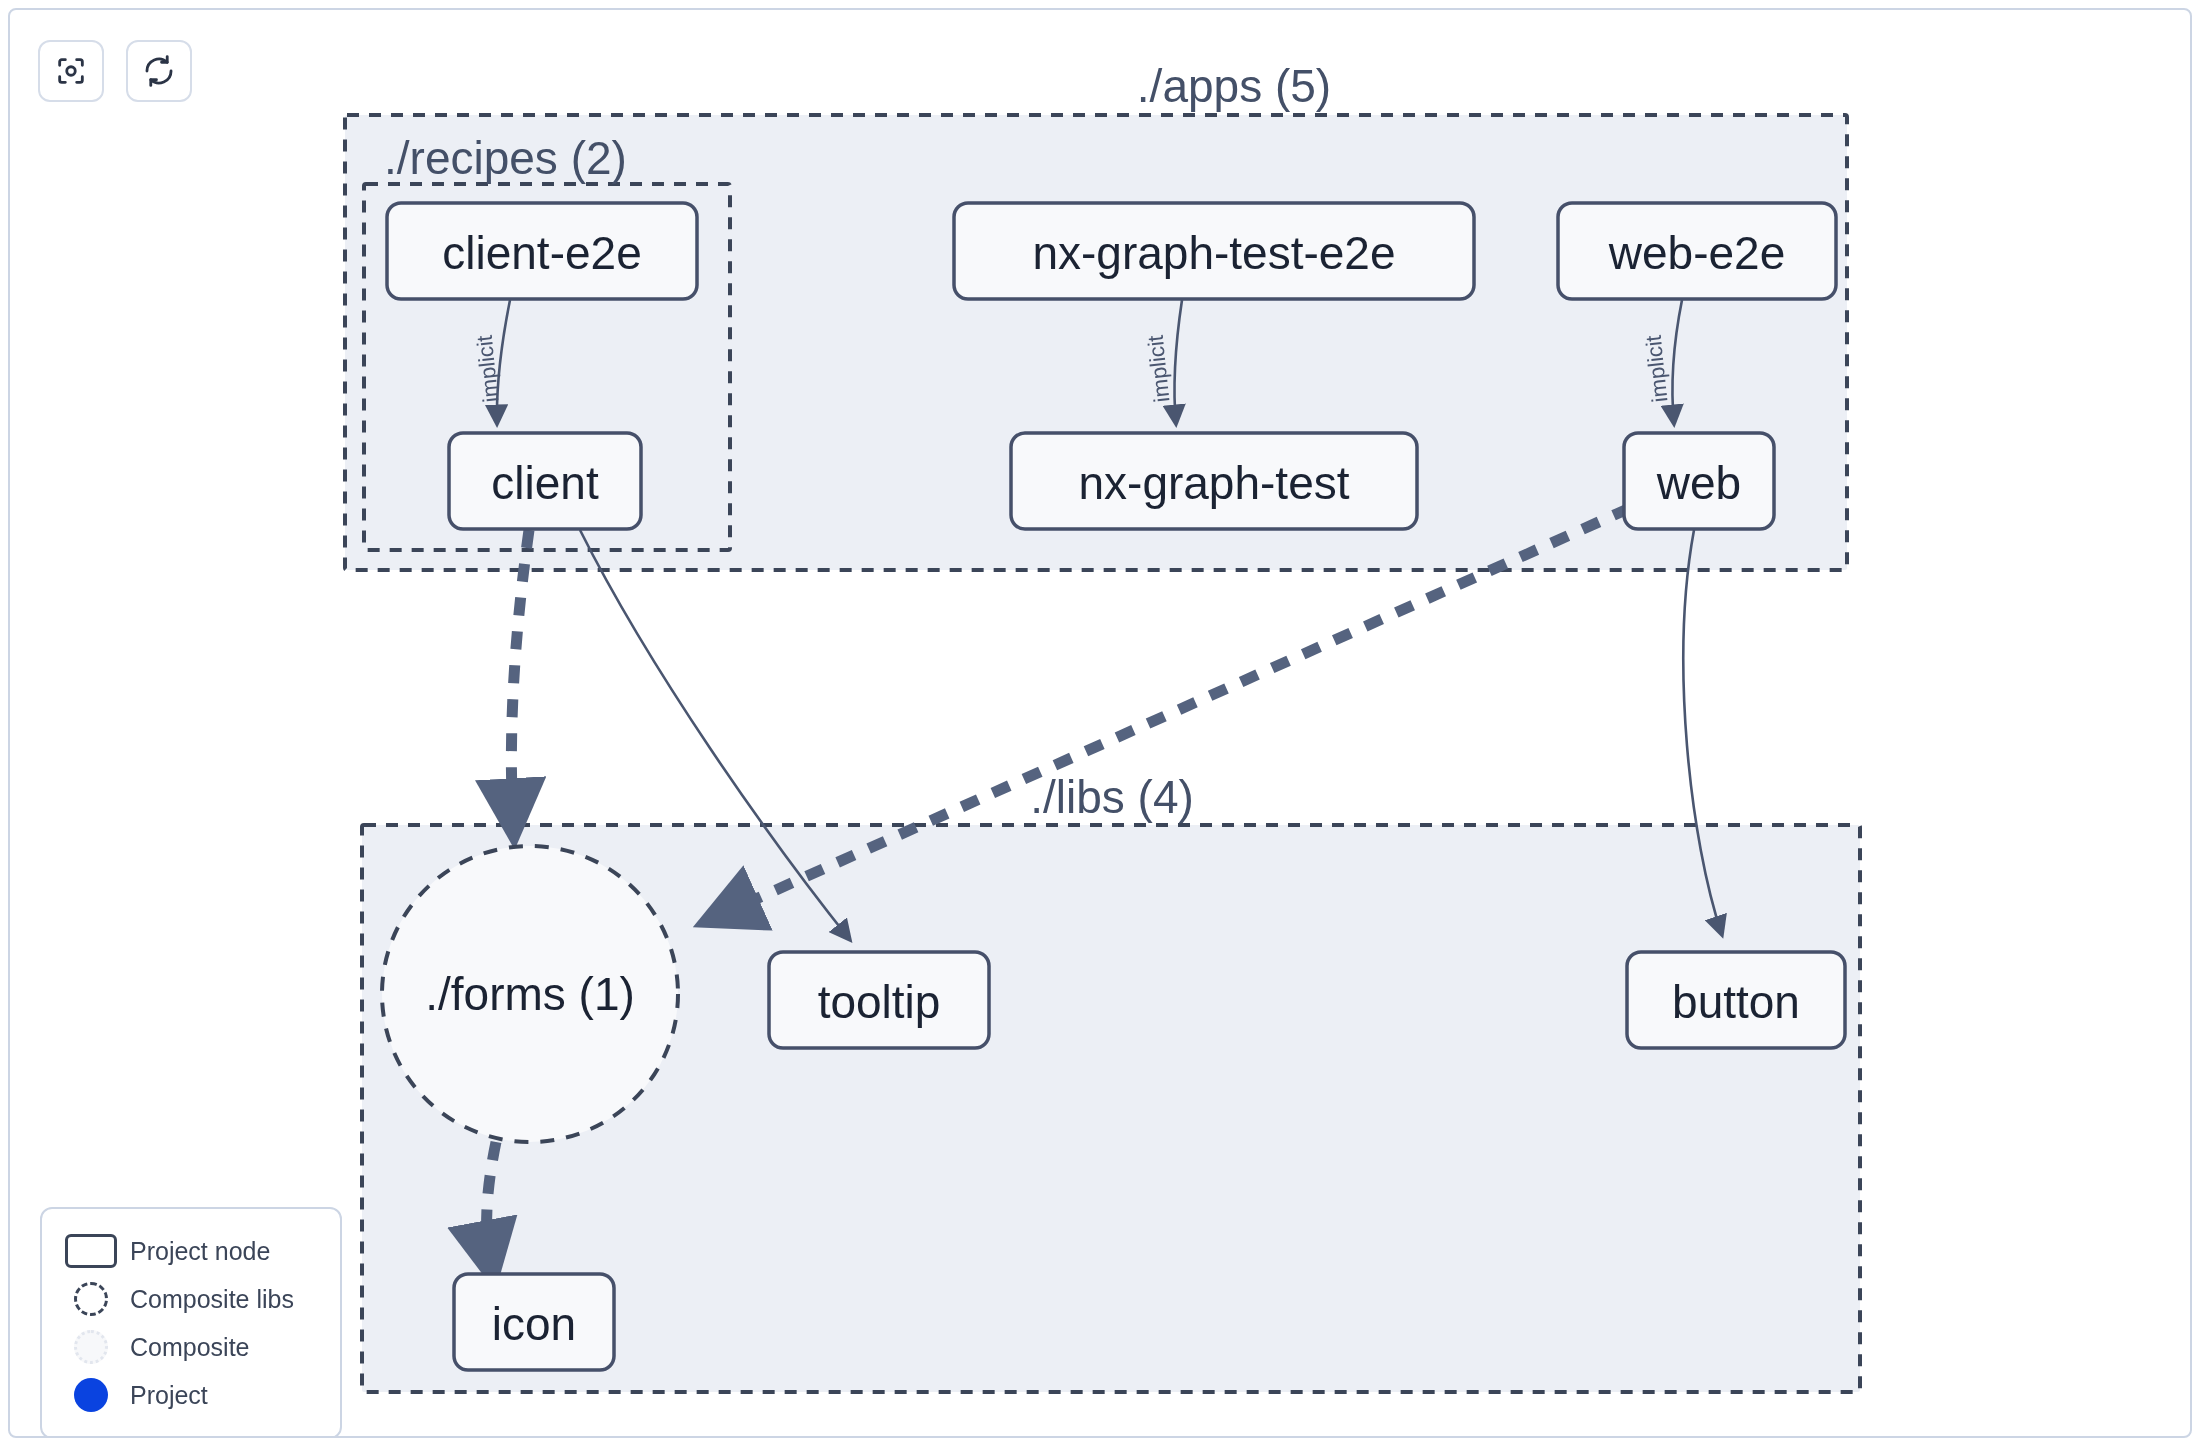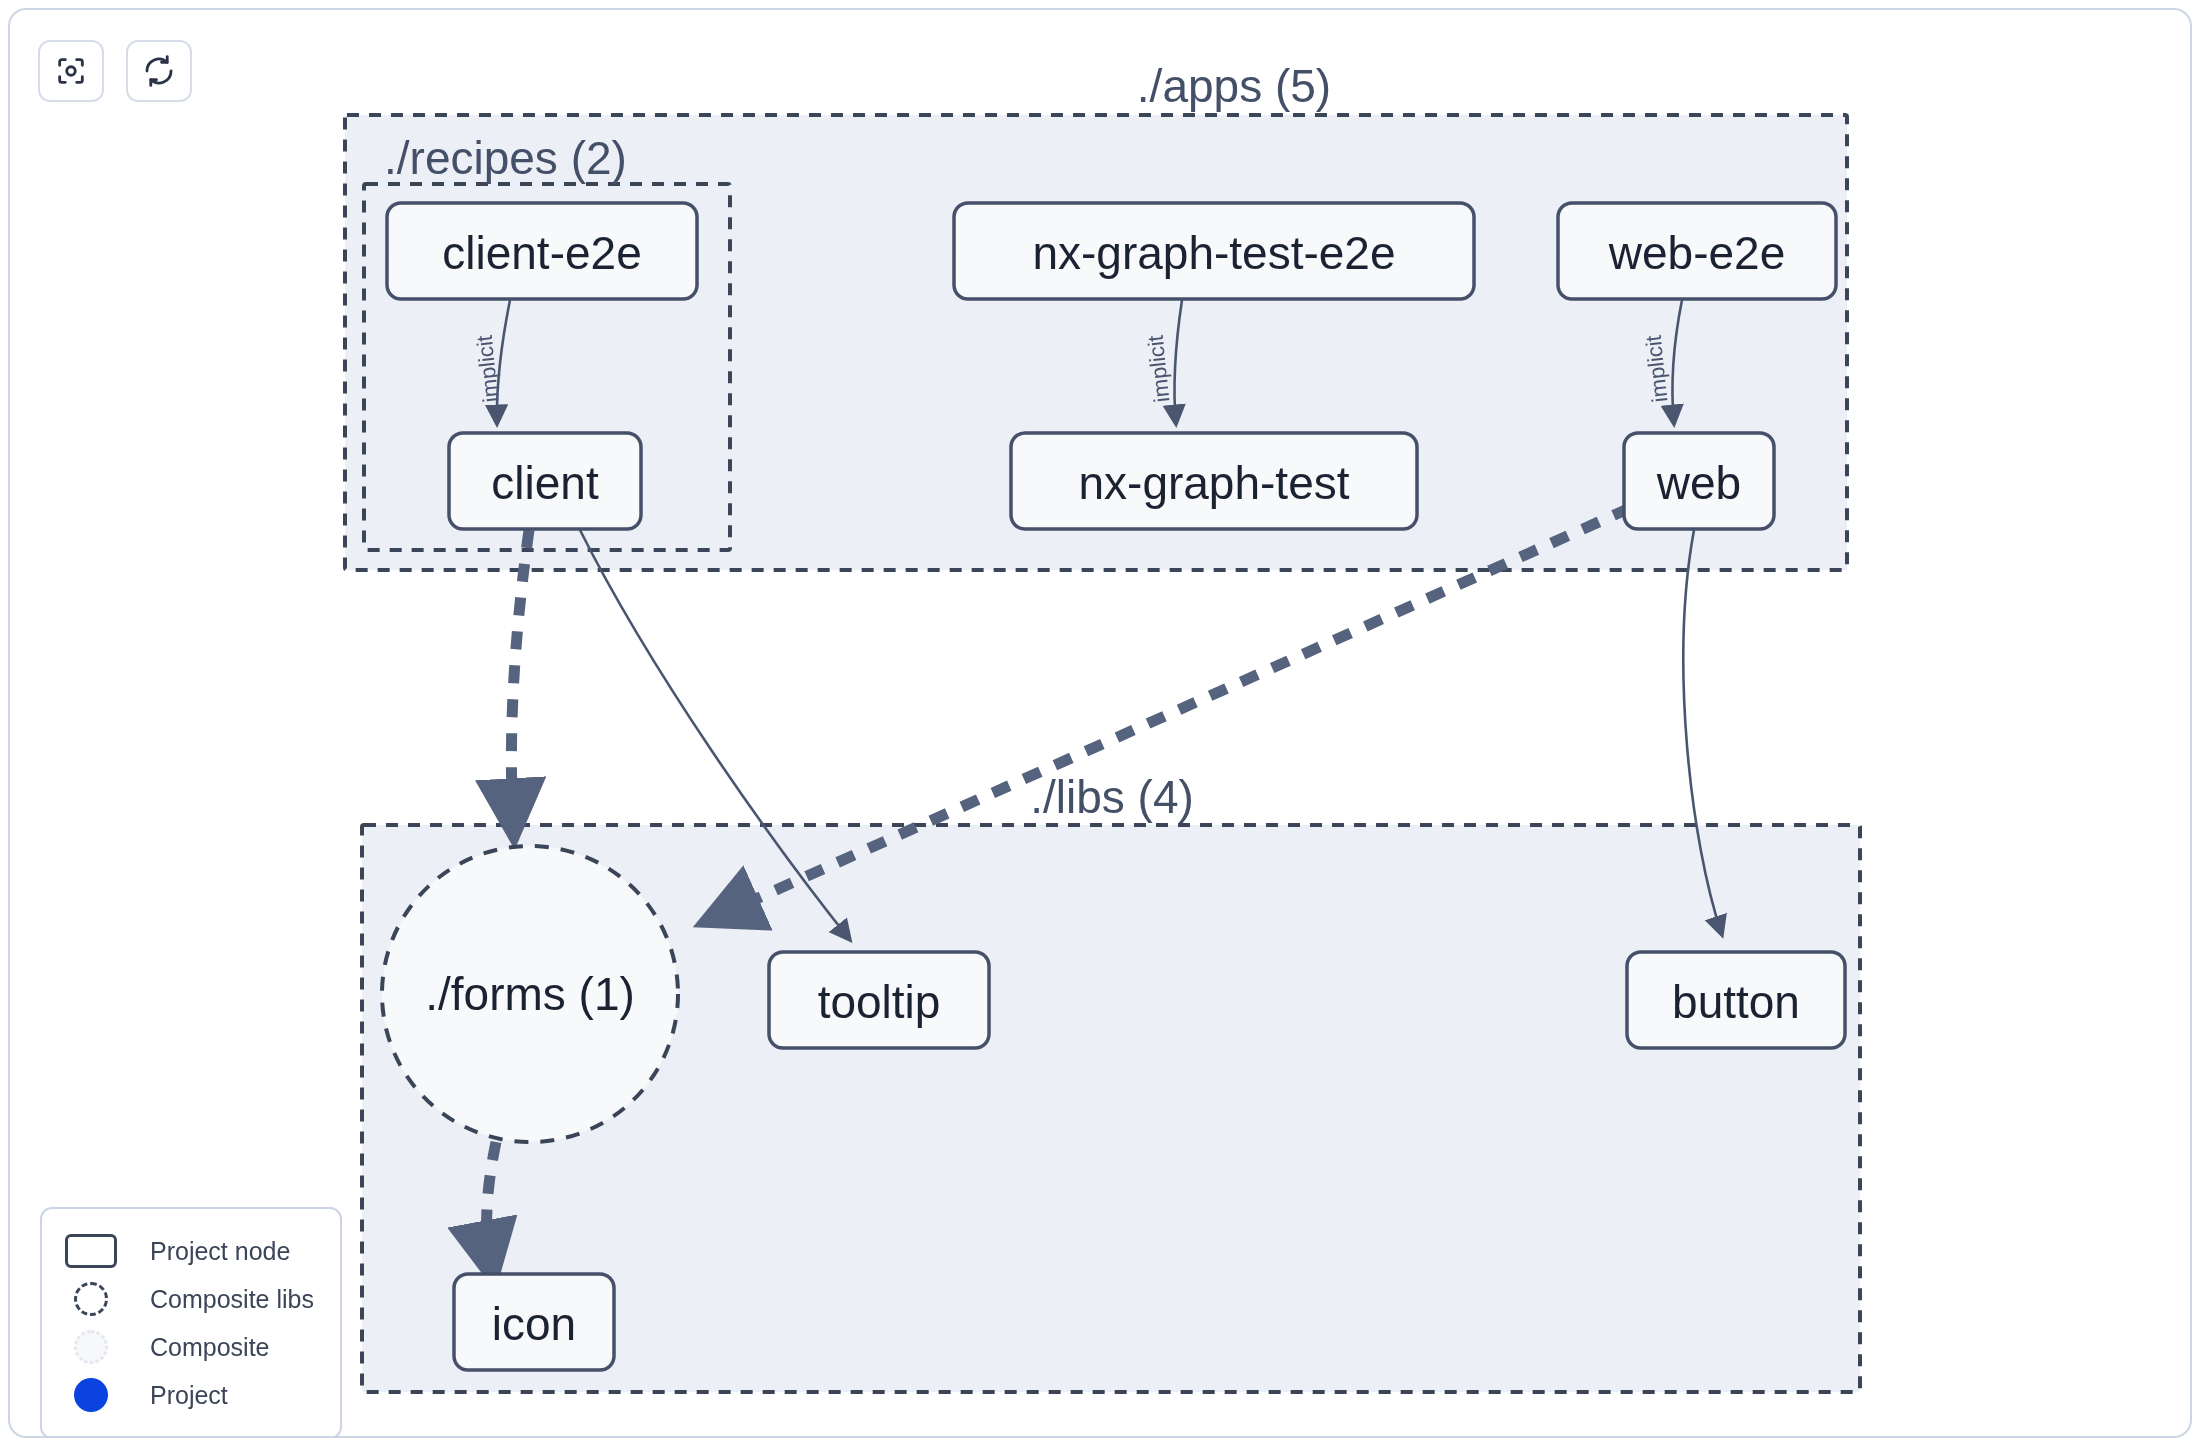--- a/index.html
+++ b/index.html
@@ -15,21 +15,21 @@
     background: #ffffff;
     overflow: hidden;
   }
 
   
   #graph-frame {
     position: absolute;
     left: 8px; top: 8px;
     width: 2184px; height: 1430px;
     border: 2px solid #ccd5e4;
-    border-radius: 18px;
+    border-radius: 8px;
     background: #ffffff;
     overflow: hidden;
   }
 
   
   #toolbar {
     position: absolute;
     left: 28px; top: 30px;
     display: flex;
     gap: 22px;
@@ -83,21 +83,21 @@
     border: 2px solid #ccd5e4;
     border-radius: 12px;
     background: #ffffff;
     padding: 18px 20px 18px 22px;
     z-index: 40;
   }
   .legend-row {
     display: flex;
     align-items: center;
     height: 48px;
-    gap: 32px;
+    gap: 12px;
   }
   .legend-swatch {
     width: 54px;
     height: 34px;
     flex: 0 0 54px;
     display: flex;
     align-items: center;
     justify-content: center;
   }
   .sw-project {

